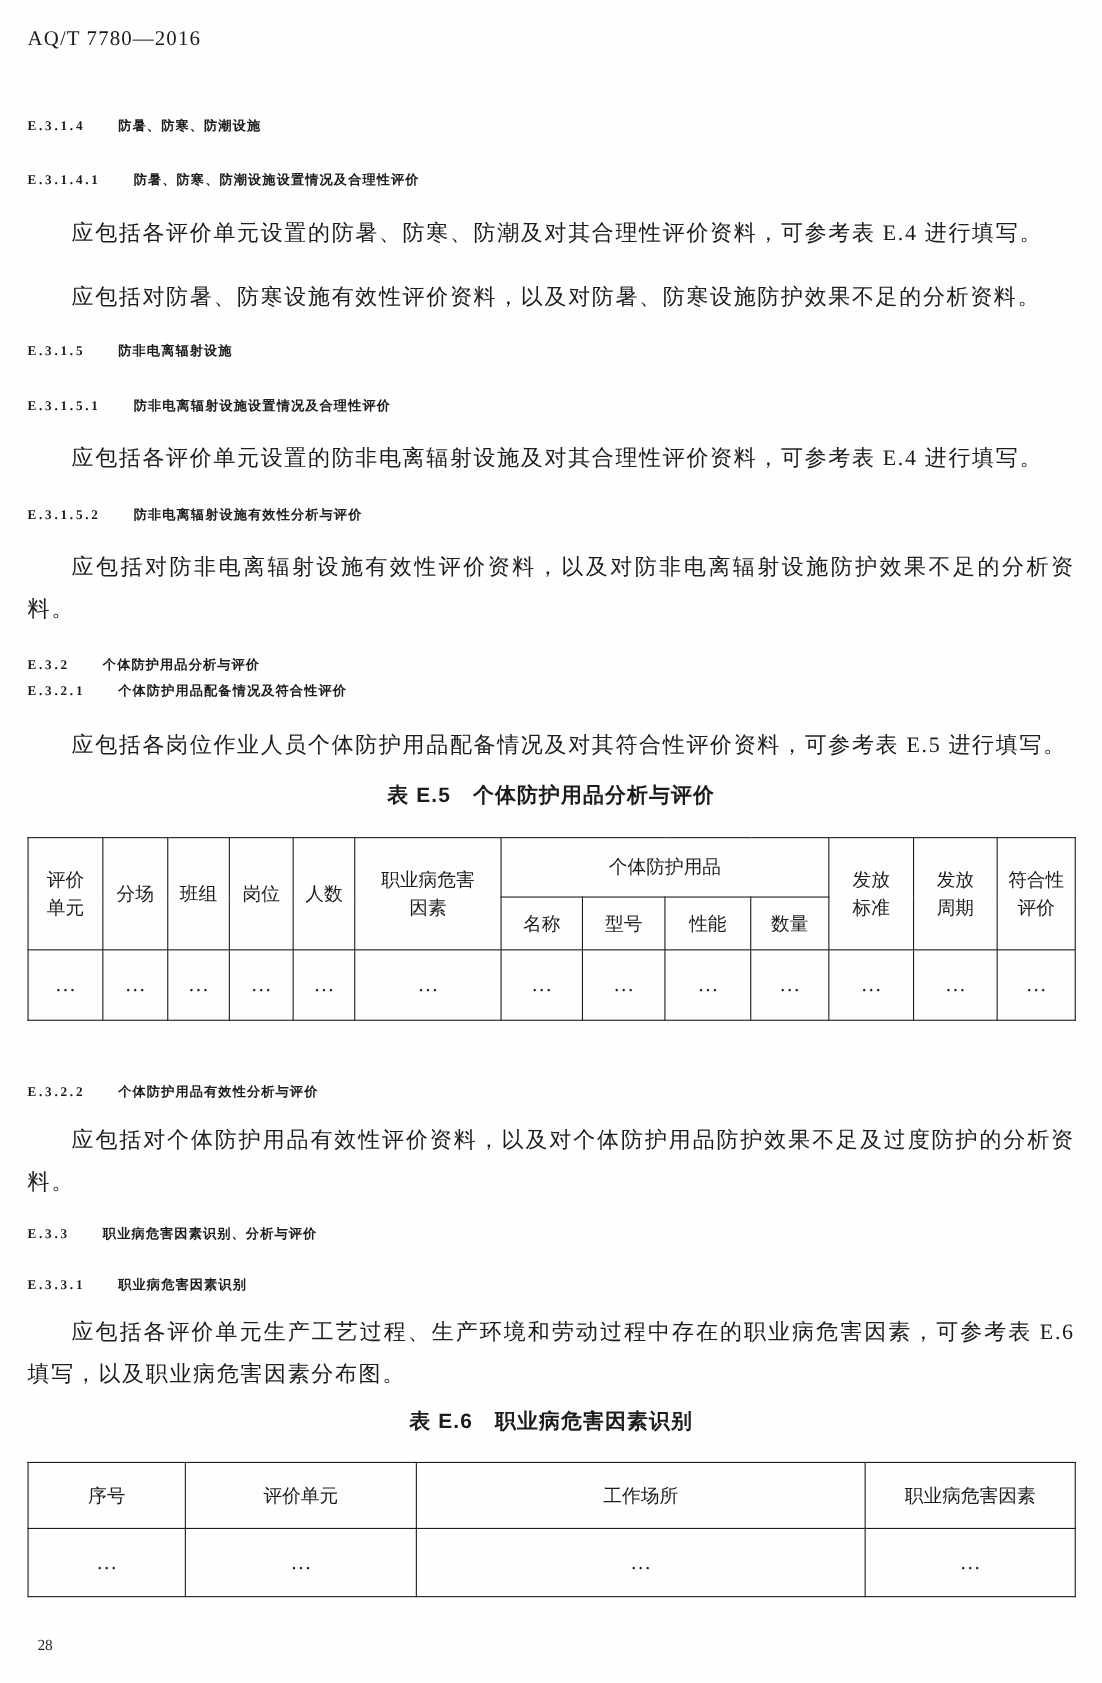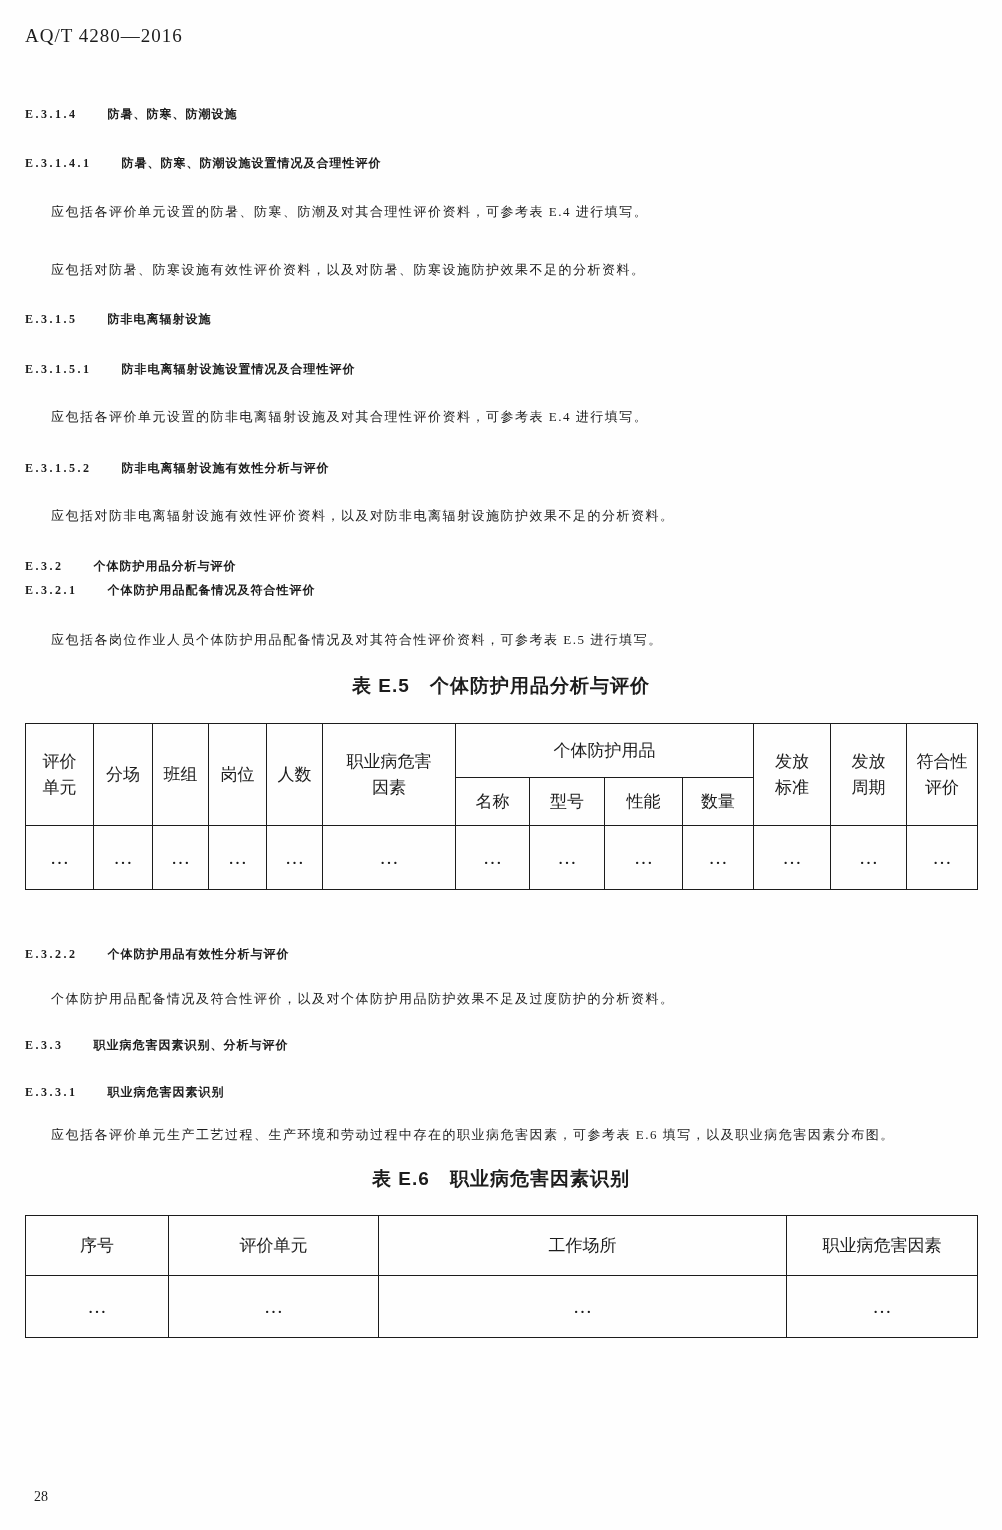--- a/index.html
+++ b/index.html
@@ -25,21 +25,21 @@
     font-family:Liberation Serif, serif;
     font-weight:bold;
     font-size:12px;
     line-height:24px;
   }
   .heading .hnum { letter-spacing:2.5px; margin-right:30px; white-space:nowrap; }
   .heading .htitle { letter-spacing:1px; }
 
   .para {
     margin:0;
-    font-size:13px;
+    font-size:20px;
     line-height:38px;
     letter-spacing:1.5px;
     text-indent:2em;
     text-align:justify;
   }
 
   .caption {
     text-align:center;
     font-family:"Liberation Sans","DejaVu Sans",sans-serif;
     font-weight:bold;
@@ -74,21 +74,21 @@
     top:1486px;
     font-size:14px;
     line-height:22px;
   }
 </style>
 </head>
 <body>
 
 <div class="page">
 
-  <div class="doc-code">AQ/T 4280—2016</div>
+  <div class="doc-code">AQ/T 7780—2016</div>
 
   <div class="heading" style="margin-top:54px">
     <span class="hnum">E.3.1.4</span>
     <span class="htitle">防暑、防寒、防潮设施</span>
   </div>
 
   <div class="heading" style="margin-top:25px">
     <span class="hnum">E.3.1.4.1</span>
     <span class="htitle">防暑、防寒、防潮设施设置情况及合理性评价</span>
   </div>
@@ -189,21 +189,21 @@
         <td class="dots">…</td>
       </tr>
     </tbody>
   </table>
 
   <div class="heading" style="margin-top:52px">
     <span class="hnum">E.3.2.2</span>
     <span class="htitle">个体防护用品有效性分析与评价</span>
   </div>
 
-  <p class="para" style="margin-top:14px">个体防护用品配备情况及符合性评价，以及对个体防护用品防护效果不足及过度防护的分析资料。</p>
+  <p class="para" style="margin-top:14px">应包括对个体防护用品有效性评价资料，以及对个体防护用品防护效果不足及过度防护的分析资料。</p>
 
   <div class="heading" style="margin-top:15px">
     <span class="hnum">E.3.3</span>
     <span class="htitle">职业病危害因素识别、分析与评价</span>
   </div>
 
   <div class="heading" style="margin-top:23px">
     <span class="hnum">E.3.3.1</span>
     <span class="htitle">职业病危害因素识别</span>
   </div>

